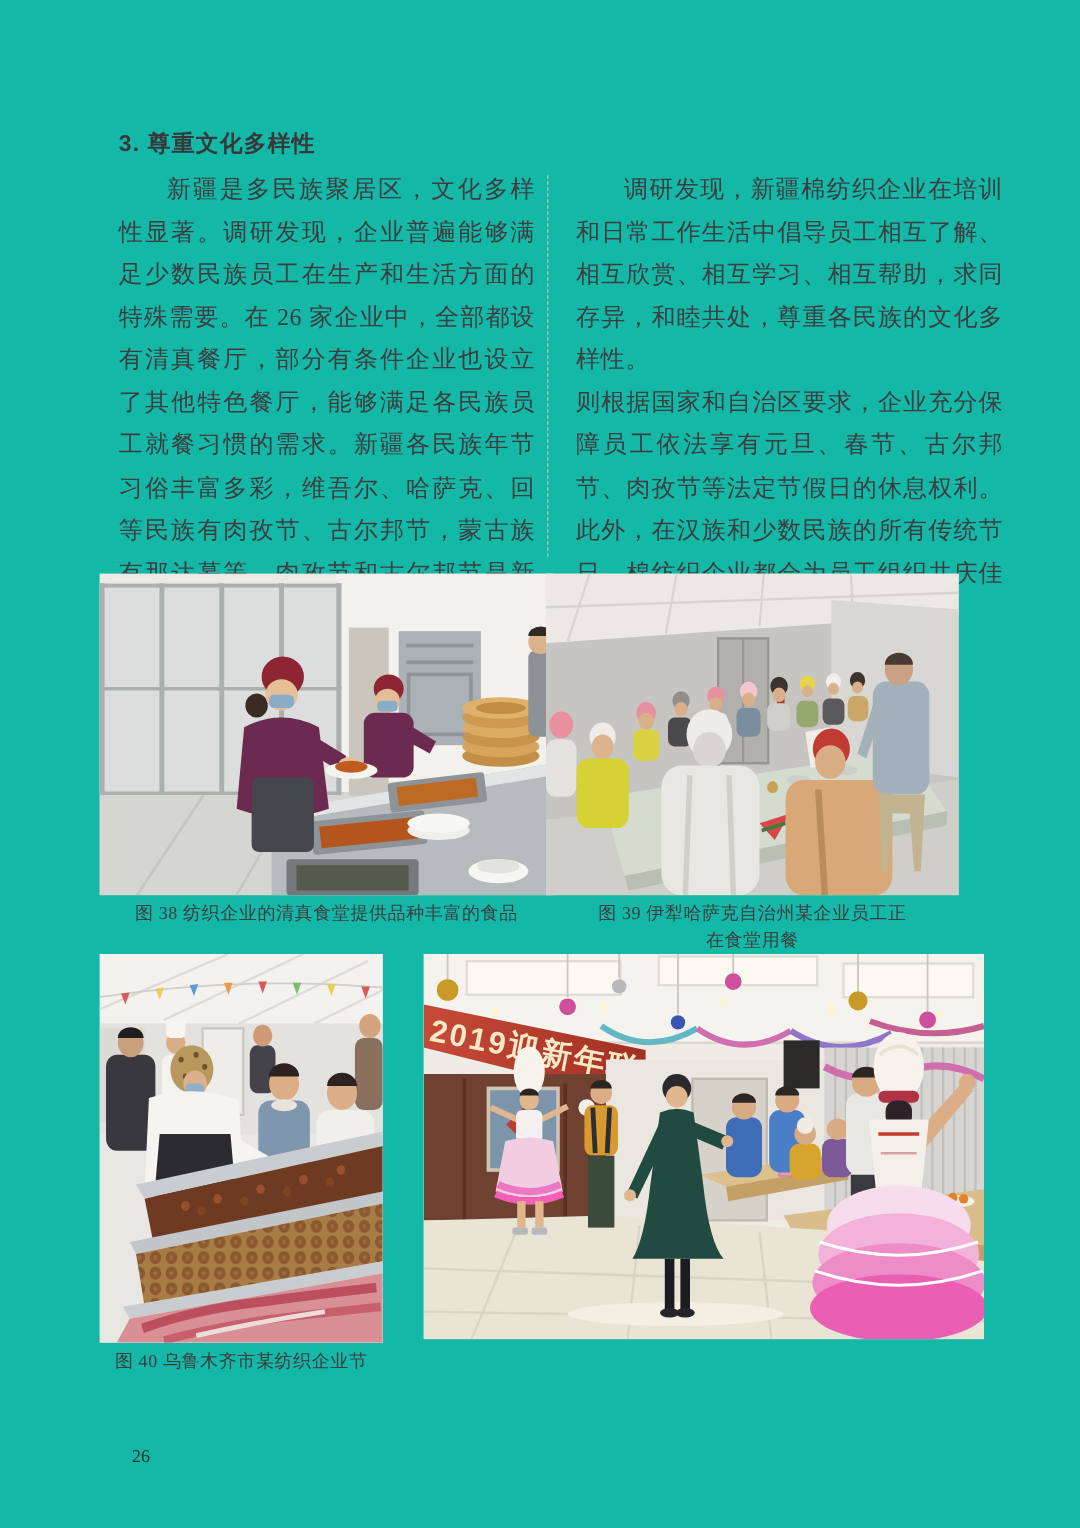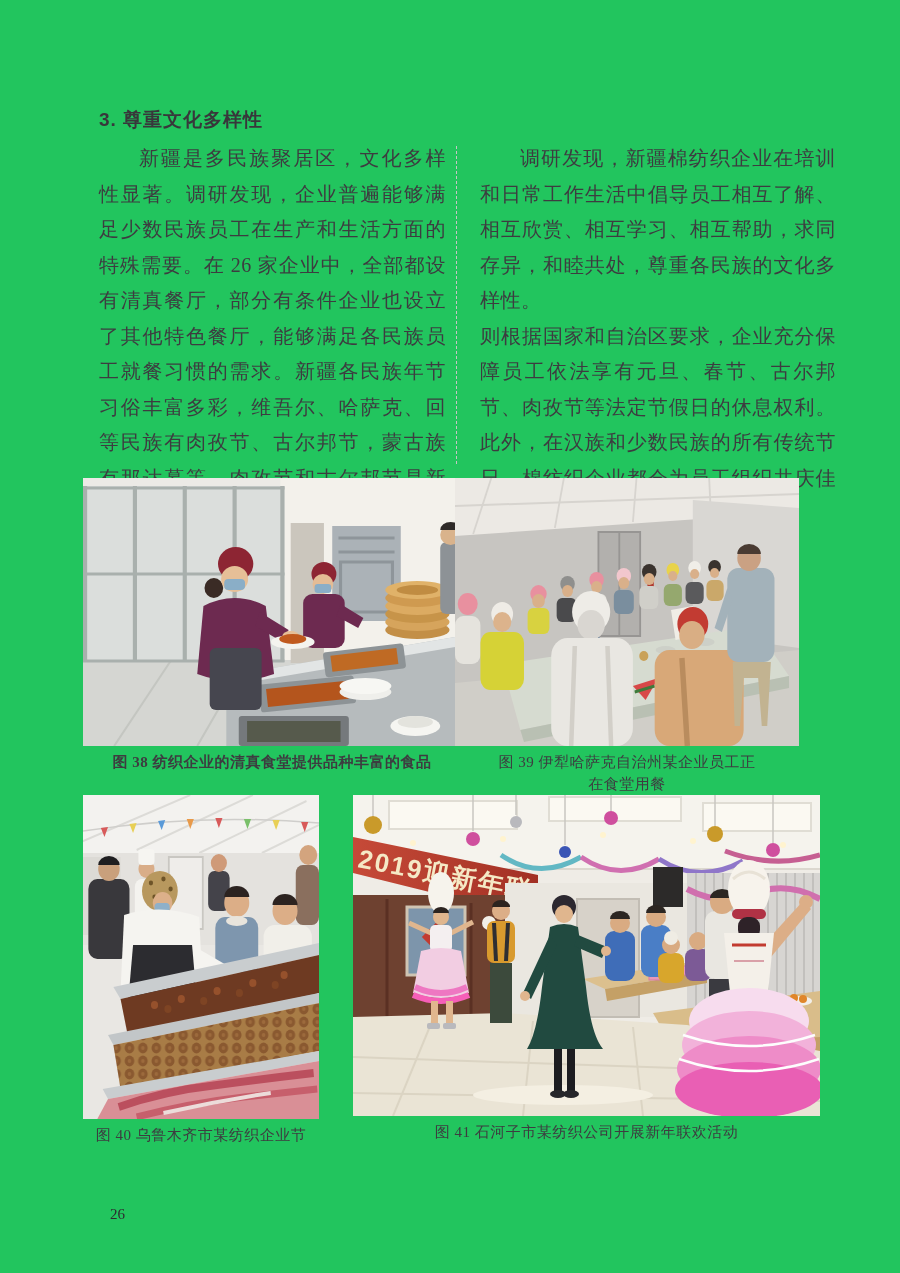--- a/index.html
+++ b/index.html
@@ -1,38 +1,38 @@
 <!DOCTYPE html>
 <html><head>
 <meta charset="utf-8">
 <style>
   html,body { margin:0; padding:0; background:#ffffff; }
   .page {
-    position:relative; width:900px; height:1273px; background:#22c55e;
+    position:relative; width:900px; height:1273px; background:#14b8a6;
     font-family:"Liberation Serif","DejaVu Serif",serif; color:#3d3c40; overflow:hidden;
   }
   .heading {
     position:absolute; left:99px; top:107px; margin:0;
     font-family:"Liberation Sans","DejaVu Sans",sans-serif;
     font-size:19px; font-weight:600; letter-spacing:1px; color:#38373b;
   }
   .col {
     position:absolute; top:141px; font-size:20px; line-height:35.5px;
     letter-spacing:0.5px; text-align:justify; text-justify:inter-ideograph;
   }
   .col-left  { left:99px;  width:347px; }
   .col-right { left:480px; width:356px; }
   .para { margin:0; }
   .para.indent { text-indent:2em; }
   .col-divider {
     position:absolute; left:456px; top:146px; height:318px; width:0;
     border-left:1px dashed #c6c6c6;
   }
   .fig { position:absolute; margin:0; }
-  .fig-38 { left:83px;  top:478px; width:378px;font-weight:bold; }
+  .fig-38 { left:83px;  top:478px; width:378px; }
   .fig-39 { left:455px; top:478px; width:344px; }
   .fig-40 { left:83px;  top:795px; width:236px; }
   .fig-41 { left:353px; top:795px; width:467px; }
   .photo { width:100%; overflow:hidden; background:#dddddd; }
   .photo-38 { height:268px; } .photo-39 { height:268px; }
   .photo-40 { height:324px; } .photo-41 { height:321px; }
   .photo svg { display:block; width:100%; height:100%; }
   .photo text { font-family:"Liberation Sans","DejaVu Sans",sans-serif; letter-spacing:2px; }
   .cap {
     margin-top:5px; text-align:center; font-size:15px; line-height:22px;
@@ -486,20 +486,17 @@
           <path d="M381 166 L411 166" stroke="#d9a0a8" stroke-width="2"></path>
           <ellipse cx="396" cy="226" rx="60" ry="33" fill="#f7dcee"></ellipse>
           <ellipse cx="396" cy="250" rx="67" ry="34" fill="#f2b2da"></ellipse>
           <ellipse cx="396" cy="274" rx="72" ry="33" fill="#ee8cc8"></ellipse>
           <ellipse cx="396" cy="295" rx="74" ry="28" fill="#e95fb4"></ellipse>
           <path d="M330 240 Q396 262 462 240" stroke="#fdfdfd" stroke-width="2.5" fill="none"></path>
           <path d="M326 264 Q396 288 466 264" stroke="#fdfdfd" stroke-width="2.5" fill="none"></path>
         </g>
       </svg>
     </div>
-    <figcaption class="cap">
-      <span class="cap-line">图 41 石河子市某纺织公司开展新年联欢活动</span>
-    </figcaption>
   </figure>
 
   <div class="page-number">26</div>
 
 </div>
 
 </body></html>

